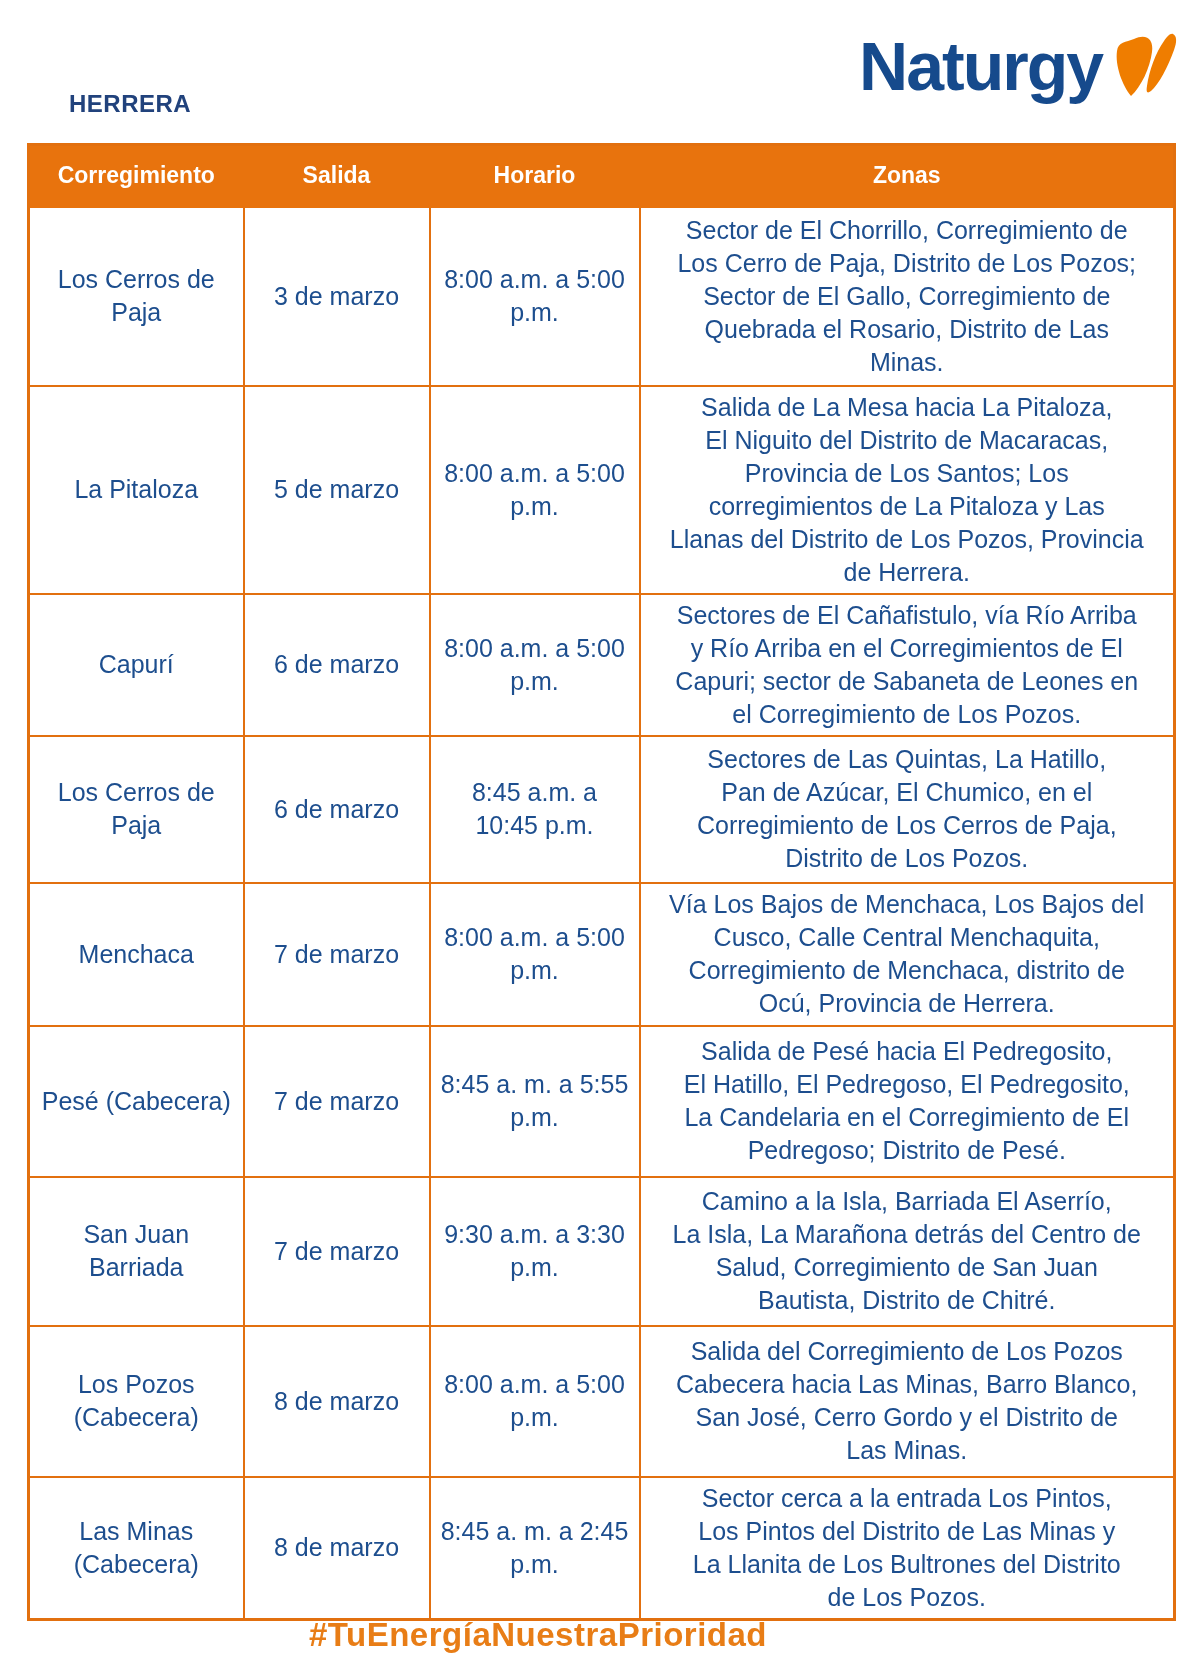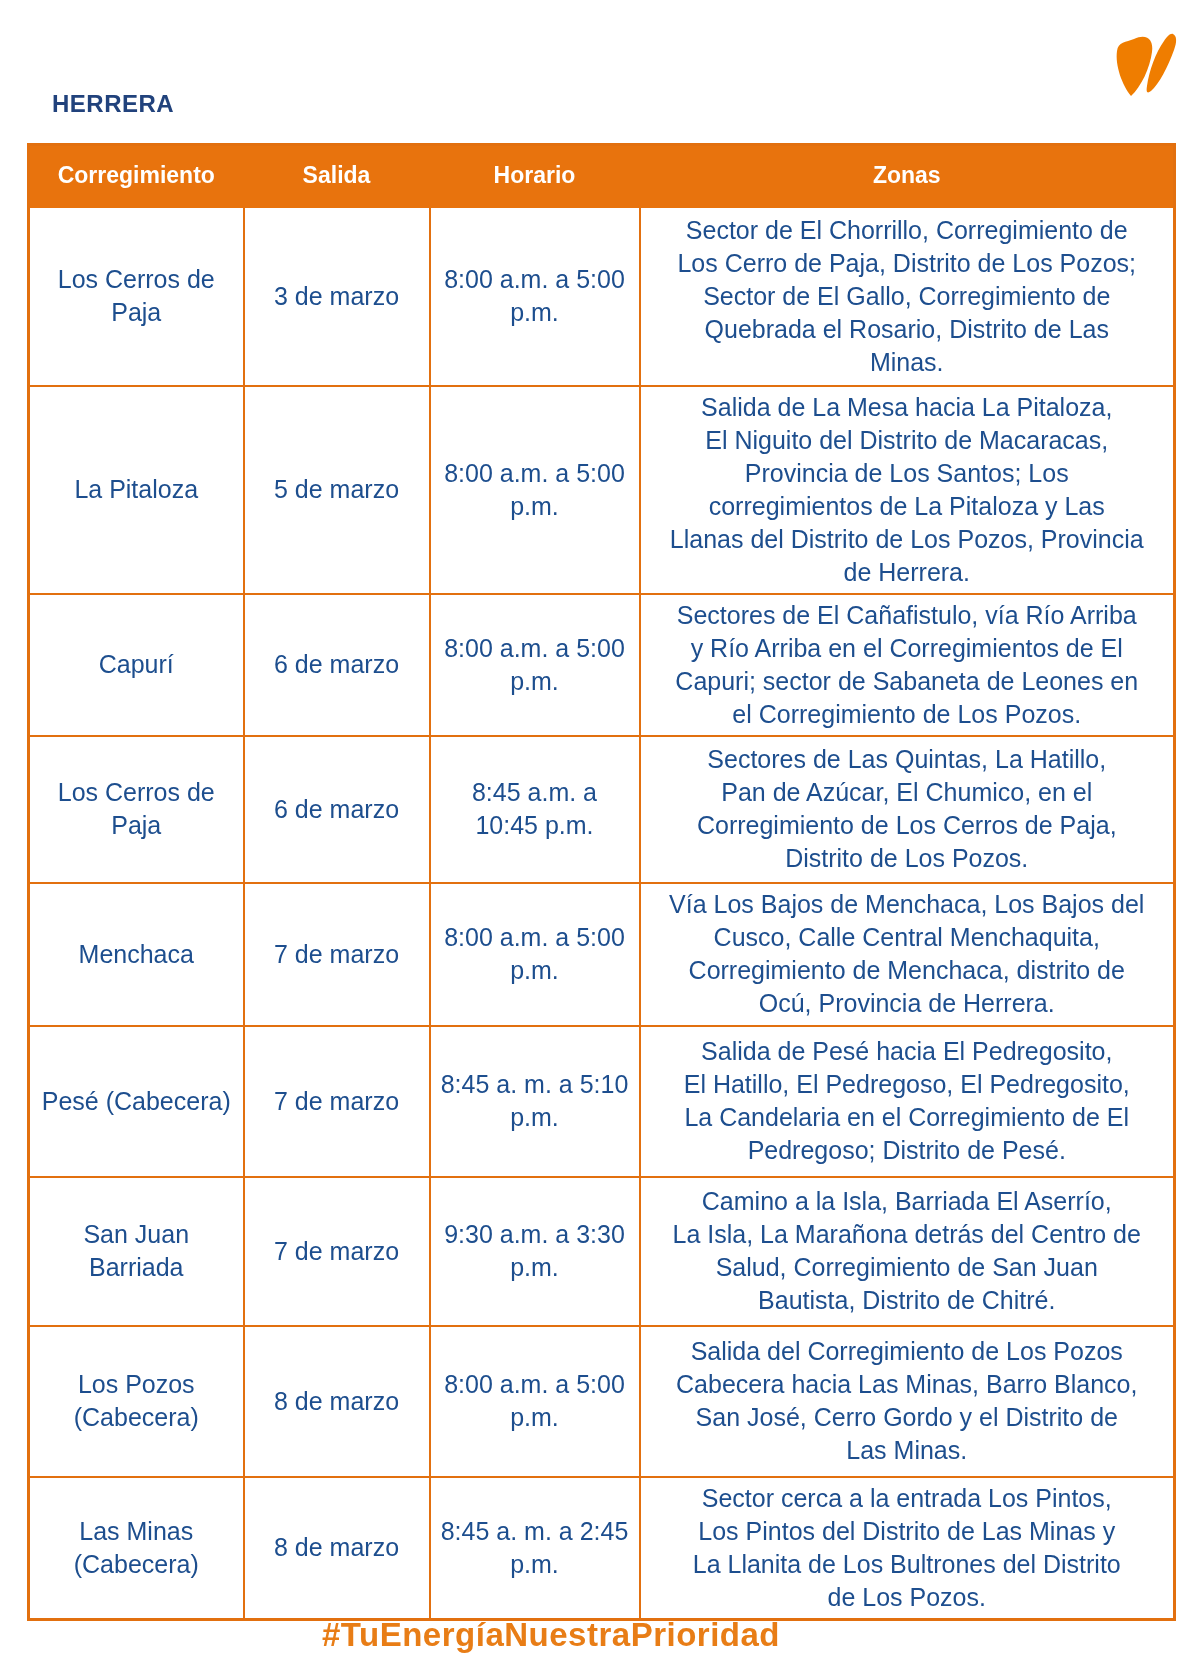--- a/index.html
+++ b/index.html
@@ -11,21 +11,21 @@
     --navy-title:#21427C;
     --logo-blue:#164A8C;
   }
   *{box-sizing:border-box;}
   html,body{margin:0;padding:0;}
   body{
     width:1200px;height:1663px;background:#ffffff;position:relative;
     font-family:"Liberation Sans", sans-serif;
   }
   .region-title{
-    position:absolute;left:52px;top:90px;
+    position:absolute;left:69px;top:90px;
     font-size:24px;font-weight:bold;letter-spacing:0.5px;
     color:var(--navy-title);
   }
   .logo{
     position:absolute;right:22px;top:26px;
     display:flex;align-items:flex-start;
   }
   .logo-text{
     font-size:68px;font-weight:bold;color:var(--logo-blue);
     letter-spacing:-2px;line-height:80px;
@@ -50,29 +50,29 @@
     text-align:center;vertical-align:middle;
     padding:4px 10px;
     overflow:hidden;
   }
   td.zonas{white-space:pre-line;padding:4px 8px;}
   .footer-hashtag{
     position:absolute;left:0;width:1076px;top:1616px;
     text-align:center;
     font-size:33px;font-weight:bold;letter-spacing:0.5px;
     color:var(--orange-hashtag);
-    margin-left:13px;
   }
 </style>
 </head>
 <body>
 
 <div class="region-title">HERRERA</div>
 
 <div class="logo">
+  <span class="logo-text">Naturgy</span>
   <svg class="butterfly" width="68" height="74" viewBox="0 0 68 74">
     <path fill="#EF7D00" d="M24 7 C36 1 44 7 42 20 C40 36 31 55 21 64 C12 53 5 33 7 19 C8 10 16 10 24 7 Z"></path>
     <path fill="#EF7D00" d="M63 2 C67 4 67 10 64 18 C58 35 49 52 41 59 C37 62 36 60 37 54 C39 39 46 20 54 9 C57 5 60 1 63 2 Z"></path>
   </svg>
 </div>
 
 <table class="schedule">
   <colgroup>
       <col class="c1">
       <col class="c2">
@@ -138,21 +138,21 @@
 5:00 p.m.</td>
         <td class="zonas">Vía Los Bajos de Menchaca, Los Bajos del
 Cusco, Calle Central Menchaquita,
 Corregimiento de Menchaca, distrito de
 Ocú, Provincia de Herrera.</td>
       </tr>
       <tr style="height: 151px;">
         <td class="corregimiento">Pesé (Cabecera)</td>
         <td class="fecha">7 de marzo</td>
         <td class="horario">8:45 a. m. a
-5:10 p.m.</td>
+5:55 p.m.</td>
         <td class="zonas">Salida de Pesé hacia El Pedregosito,
 El Hatillo, El Pedregoso, El Pedregosito,
 La Candelaria en el Corregimiento de El
 Pedregoso; Distrito de Pesé.</td>
       </tr>
       <tr style="height: 149px;">
         <td class="corregimiento">San Juan Barriada</td>
         <td class="fecha">7 de marzo</td>
         <td class="horario">9:30 a.m. a
 3:30 p.m.</td>

